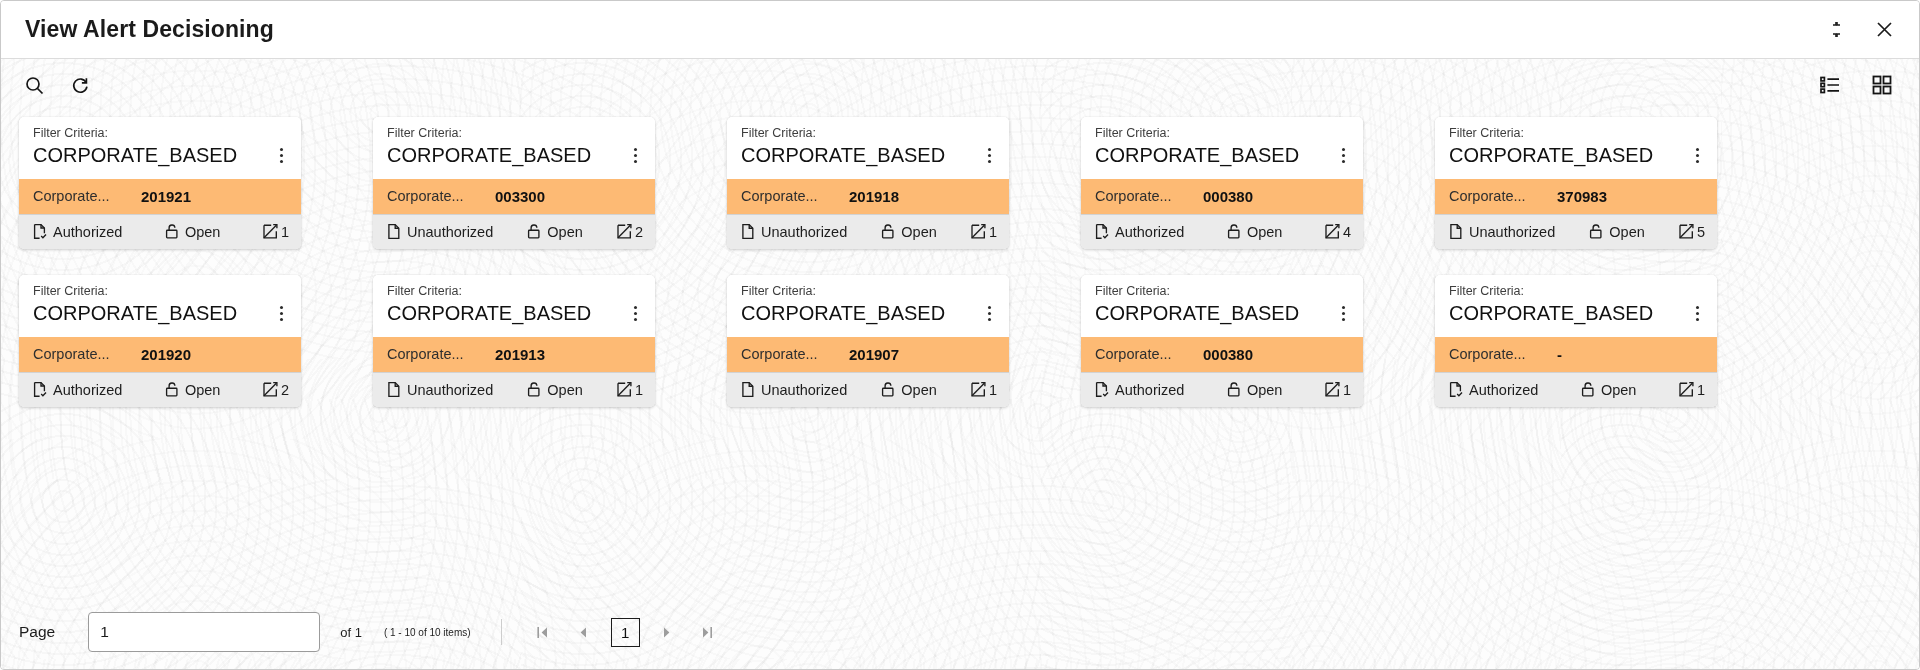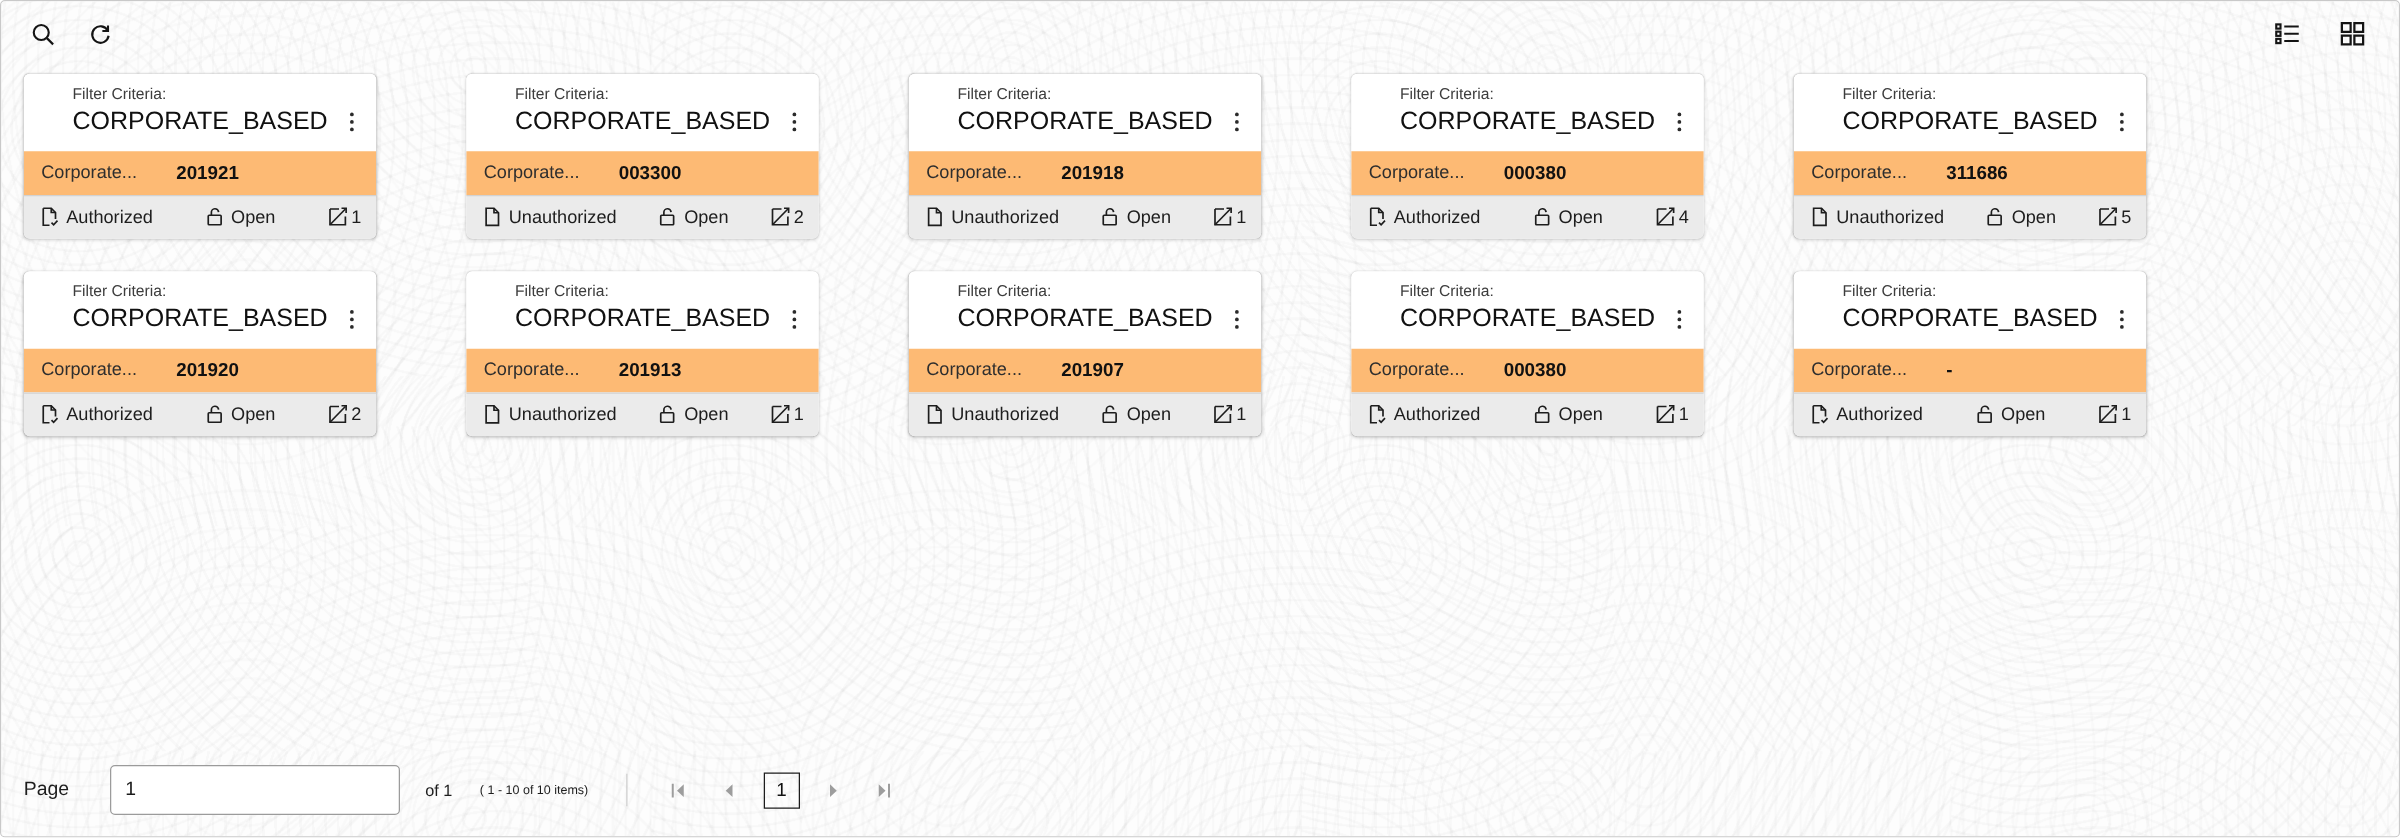--- a/index.html
+++ b/index.html
@@ -108,21 +108,21 @@
     cursor: pointer;
   }
   .card:last-child { margin-right: 0; }
 
   .card-head {
     background: #ffffff;
     padding: 9px 12px 9px 14px;
     display: flex;
     align-items: flex-start;
   }
-  .card-head-texts { flex: 1 1 auto; min-width: 0; margin-left: 25px; }
+  .card-head-texts { flex: 1 1 auto; min-width: 0; }
   .filter-label {
     font-size: 12.5px;
     color: #3d3d3d;
     line-height: 1.25;
     white-space: nowrap;
   }
   .filter-value {
     font-size: 20px;
     color: #111111;
     line-height: 1.25;
@@ -252,20 +252,38 @@
     margin: 0 7px;
     cursor: pointer;
     background: transparent;
   }
 </style>
 </head>
 <body>
 
 <div class="window">
 
+  <div class="titlebar">
+    <div class="title-text">View Alert Decisioning</div>
+    <div class="titlebar-actions">
+      <div class="tb-icon" title="Restore">
+        <svg width="19" height="19" viewBox="0 0 19 19" fill="none" stroke="currentColor" stroke-width="1.6">
+          <path d="M9 2 L9 5 L6 5"></path>
+            <path d="M10 2 L10 5 L13 5"></path>
+          <path d="M9 17 L9 14 L6 14"></path>
+            <path d="M10 17 L10 14 L13 14"></path>
+        </svg>
+      </div>
+      <div class="tb-icon" title="Close">
+        <svg width="19" height="19" viewBox="0 0 19 19" fill="none" stroke="currentColor" stroke-width="1.7">
+          <path d="M3 3 L16 16 M16 3 L3 16"></path>
+        </svg>
+      </div>
+    </div>
+  </div>
 
   <div class="body-area">
 
     <div class="toolbar">
       <div class="toolbar-left">
         <div class="tool-btn" title="Search">
           <svg width="21" height="21" viewBox="0 0 21 21" fill="none" stroke="currentColor" stroke-width="1.7">
             <circle cx="9" cy="9" r="6"></circle>
               <path d="M13.5 13.5 L18.5 18.5"></path>
           </svg>
@@ -498,21 +516,21 @@
                 <div class="filter-value">CORPORATE_BASED</div>
               </div>
               <div class="kebab">
                 <i></i>
                 <i></i>
                 <i></i>
               </div>
             </div>
             <div class="card-body">
               <div class="cb-key">Corporate...</div>
-              <div class="cb-val">311686</div>
+              <div class="cb-val">370983</div>
             </div>
             <div class="card-foot">
               <div class="foot-item foot-status">
                 <span class="foot-ico">
                   <svg width="16" height="17" viewBox="0 0 16 17" fill="none" stroke="currentColor" stroke-width="1.35">
                     <path d="M2.9 1.6 H9.2 L12.8 5.2 V15.3 H2.9 Z"></path>
                     <path d="M9.2 1.6 V5.2 H12.8"></path>
                   </svg>
                 </span>
                 <span>Unauthorized</span>

